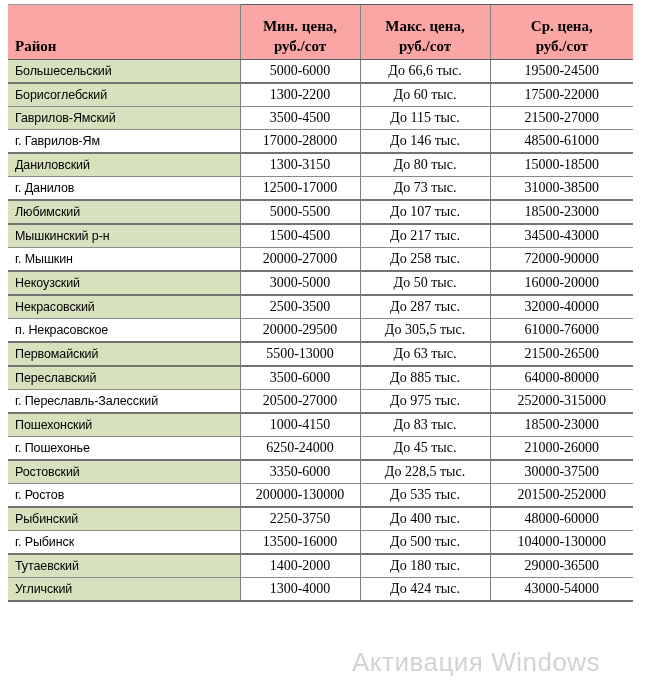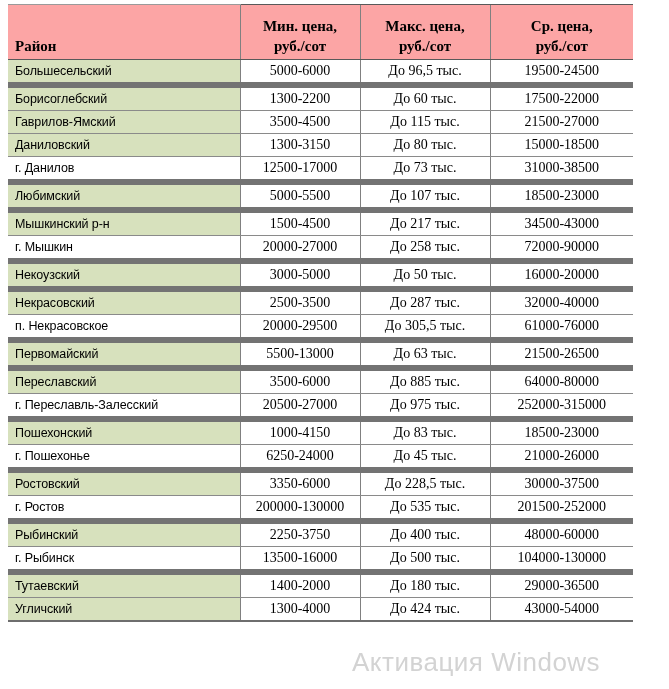--- a/index.html
+++ b/index.html
@@ -88,21 +88,21 @@
   tbody td {
     font-size: 13px;
     color: #000000;
     height: 22px;
     padding: 0;
     border-bottom: 1px solid #8a8a8a;
     vertical-align: middle;
     background: #ffffff;
   }
   tbody tr.thick td {
-    border-bottom: 6px solid #737373;
+    border-bottom: 2px solid #737373;
   }
   tbody td.d {
     font-family: "Liberation Sans", sans-serif;
     text-align: left;
     padding-left: 7px;
     font-size: 12.5px;
     letter-spacing: -0.1px;
   }
   tbody td.n {
     font-family: "Liberation Serif", serif;
@@ -146,35 +146,41 @@
         <th class="h-num">
           <span class="hl">Ср. цена,</span>
           <span class="hl">руб./сот</span>
         </th>
       </tr>
     </thead>
     <tbody id="table-body">
         <tr class="shaded thick">
           <td class="d">Большесельский</td>
           <td class="n">5000-6000</td>
-          <td class="n">До 96,5 тыс.</td>
+          <td class="n">До 66,6 тыс.</td>
           <td class="n">19500-24500</td>
         </tr>
         <tr class="shaded">
           <td class="d">Борисоглебский</td>
           <td class="n">1300-2200</td>
           <td class="n">До 60 тыс.</td>
           <td class="n">17500-22000</td>
         </tr>
         <tr class="shaded">
           <td class="d">Гаврилов-Ямский</td>
           <td class="n">3500-4500</td>
           <td class="n">До 115 тыс.</td>
           <td class="n">21500-27000</td>
         </tr>
+        <tr class="thick">
+          <td class="d">г. Гаврилов-Ям</td>
+          <td class="n">17000-28000</td>
+          <td class="n">До 146 тыс.</td>
+          <td class="n">48500-61000</td>
+        </tr>
         <tr class="shaded">
           <td class="d">Даниловский</td>
           <td class="n">1300-3150</td>
           <td class="n">До 80 тыс.</td>
           <td class="n">15000-18500</td>
         </tr>
         <tr class="thick">
           <td class="d">г. Данилов</td>
           <td class="n">12500-17000</td>
           <td class="n">До 73 тыс.</td>

